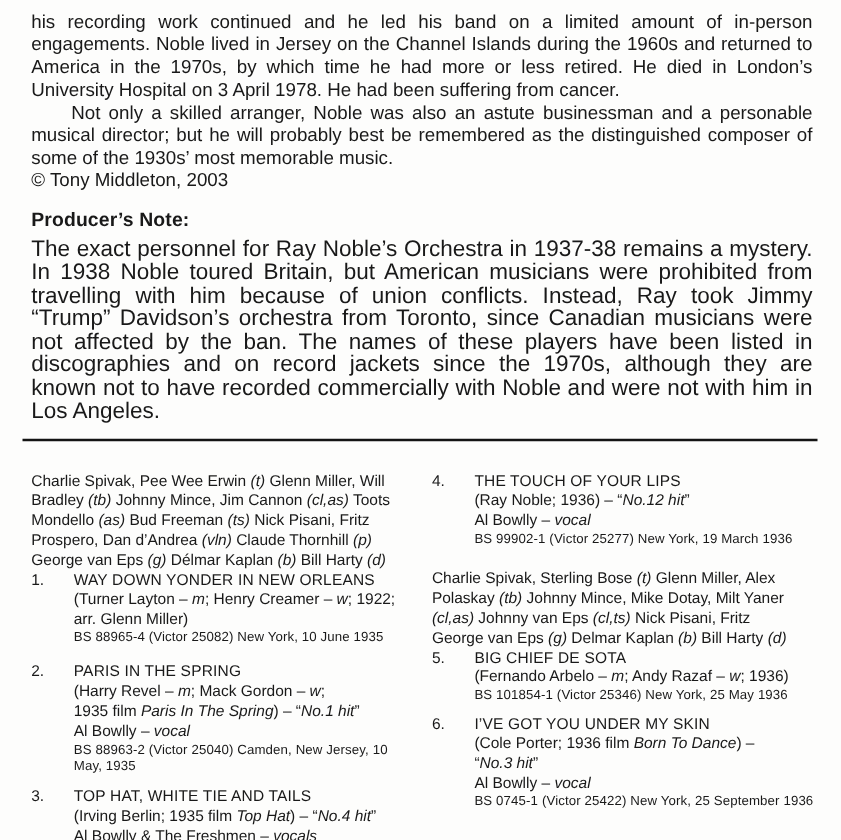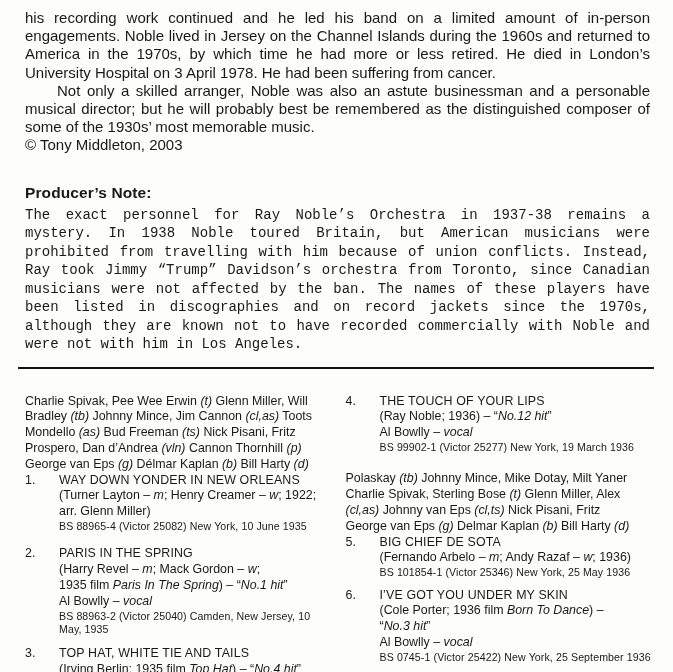--- a/index.html
+++ b/index.html
@@ -11,23 +11,23 @@
     overflow: hidden;
   }
   .page { padding: 9px 23px 0 25px; box-sizing: border-box; width: 673px; height: 672px; }
 
   
   .intro p { margin: 0; text-align: justify; font-size: 15px; line-height: 18.2px; }
   .intro .indent { text-indent: 32px; }
   .credit { text-align: right; font-size: 15px; line-height: 18.2px; margin: 3px 0 0 0; }
 
   
-  .note { margin-top: 28px; }
+  .note { margin-top: 12px; }
   .note h2 { margin: 0; font-size: 15.5px; line-height: 19px; font-weight: bold; letter-spacing: .1px; }
-  .note p { margin: 4px 0 0 0; text-align: justify; font-size: 14px; line-height: 18.5px; font-family: Liberation Mono, monospace; }
+  .note p { margin: 4px 0 0 0; text-align: justify; font-size: 18px; line-height: 18.5px; }
 
   
   .rule { border: none; border-top: 2.6px solid #141414; margin: 13px -4px 0 -7px; }
 
   
   .tracklist { display: flex; gap: 16px; margin-top: 25px; font-size: 12.4px; line-height: 15.8px; }
   .col { flex: 1; min-width: 0; }
   .pline, .dline { white-space: nowrap; }
   .pline i, .dline i { font-style: italic; }
   .track .trow { display: flex; }
@@ -57,21 +57,21 @@
   <hr class="rule">
 
   <section class="tracklist">
 
     <div class="col">
 
       <div class="personnel">
         <div class="pline"><span>Charlie Spivak, Pee Wee Erwin </span><i>(t)</i><span> Glenn Miller, Will</span></div>
         <div class="pline"><span>Bradley </span><i>(tb)</i><span> Johnny Mince, Jim Cannon </span><i>(cl,as)</i><span> Toots</span></div>
         <div class="pline"><span>Mondello </span><i>(as)</i><span> Bud Freeman </span><i>(ts)</i><span> Nick Pisani, Fritz</span></div>
-        <div class="pline"><span>Prospero, Dan d’Andrea </span><i>(vln)</i><span> Cannon Thornhill </span><i>(p)</i><span></span></div>
+        <div class="pline"><span>Prospero, Dan d’Andrea </span><i>(vln)</i><span> Claude Thornhill </span><i>(p)</i><span></span></div>
         <div class="pline"><span>George van Eps </span><i>(g)</i><span> Délmar Kaplan </span><i>(b)</i><span> Bill Harty </span><i>(d)</i><span></span></div>
       </div>
 
       <div class="track mt0">
         <div class="trow">
           <span class="tnum">1.</span>
           <span class="ttitle">WAY DOWN YONDER IN NEW ORLEANS</span>
         </div>
         <div class="tind">
           <div class="dline"><span>(Turner Layton – </span><i>m</i><span>; Henry Creamer – </span><i>w</i><span>; 1922;</span></div>
@@ -116,22 +116,22 @@
           <span class="ttitle">THE TOUCH OF YOUR LIPS</span>
         </div>
         <div class="tind">
           <div class="dline"><span>(Ray Noble; 1936) – “</span><i>No.12 hit</i><span>”</span></div>
           <div class="dline"><span>Al Bowlly – </span><i>vocal</i><span></span></div>
           <div class="mline">BS 99902-1 (Victor 25277) New York, 19 March 1936</div>
         </div>
       </div>
 
       <div class="personnel mt17">
+        <div class="pline"><span>Charlie Spivak, Sterling Bose </span><i>(t)</i><span> Glenn Miller, Alex</span></div>
         <div class="pline"><span>Polaskay </span><i>(tb)</i><span> Johnny Mince, Mike Dotay, Milt Yaner</span></div>
-        <div class="pline"><span>Charlie Spivak, Sterling Bose </span><i>(t)</i><span> Glenn Miller, Alex</span></div>
         <div class="pline"><span></span><i>(cl,as)</i><span> Johnny van Eps </span><i>(cl,ts)</i><span> Nick Pisani, Fritz</span></div>
         <div class="pline"><span>George van Eps </span><i>(g)</i><span> Delmar Kaplan </span><i>(b)</i><span> Bill Harty </span><i>(d)</i><span></span></div>
       </div>
 
       <div class="track mt0">
         <div class="trow">
           <span class="tnum">5.</span>
           <span class="ttitle">BIG CHIEF DE SOTA</span>
         </div>
         <div class="tind">

